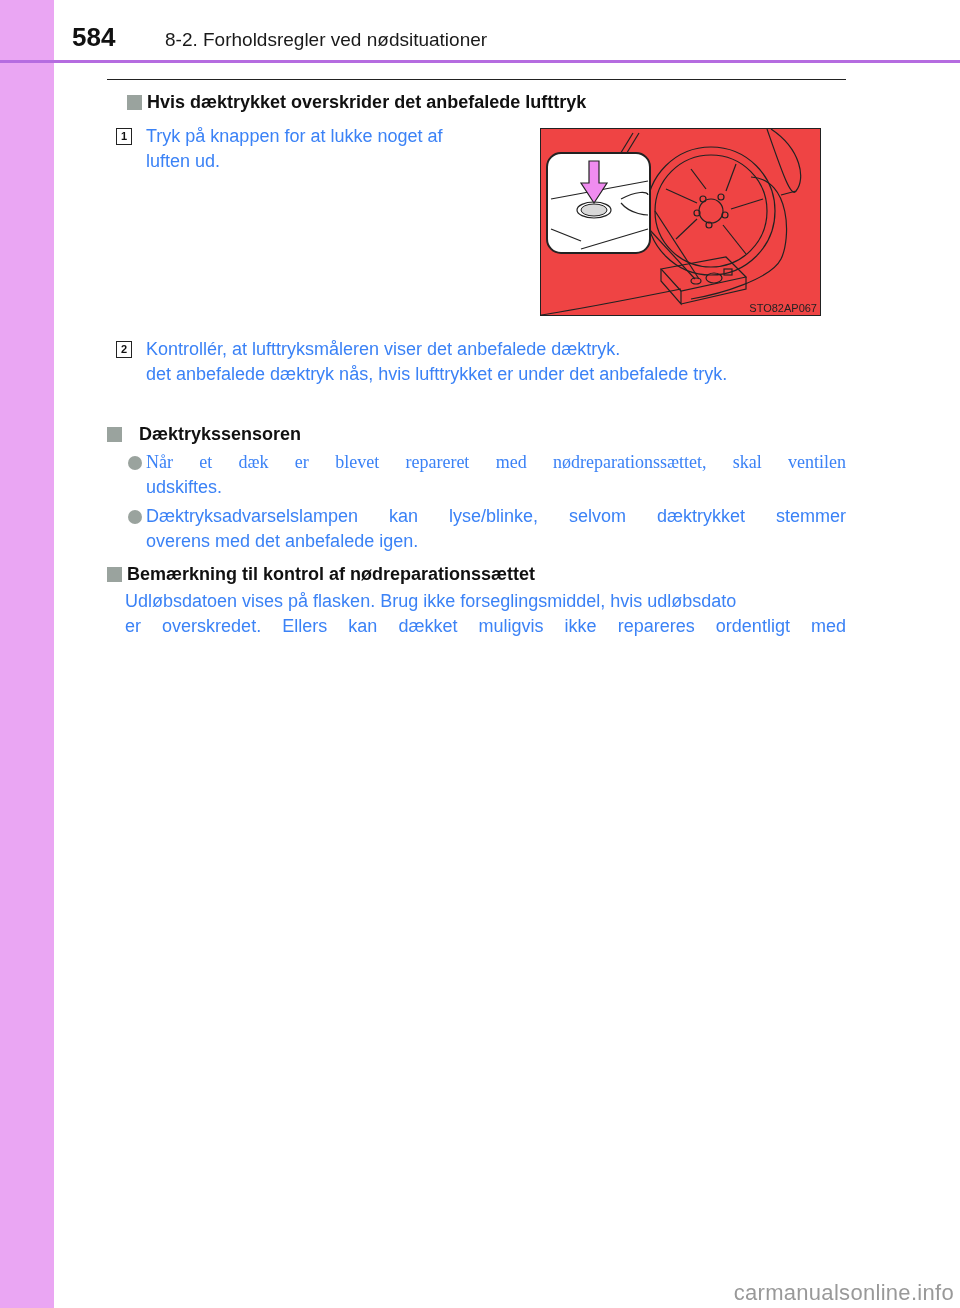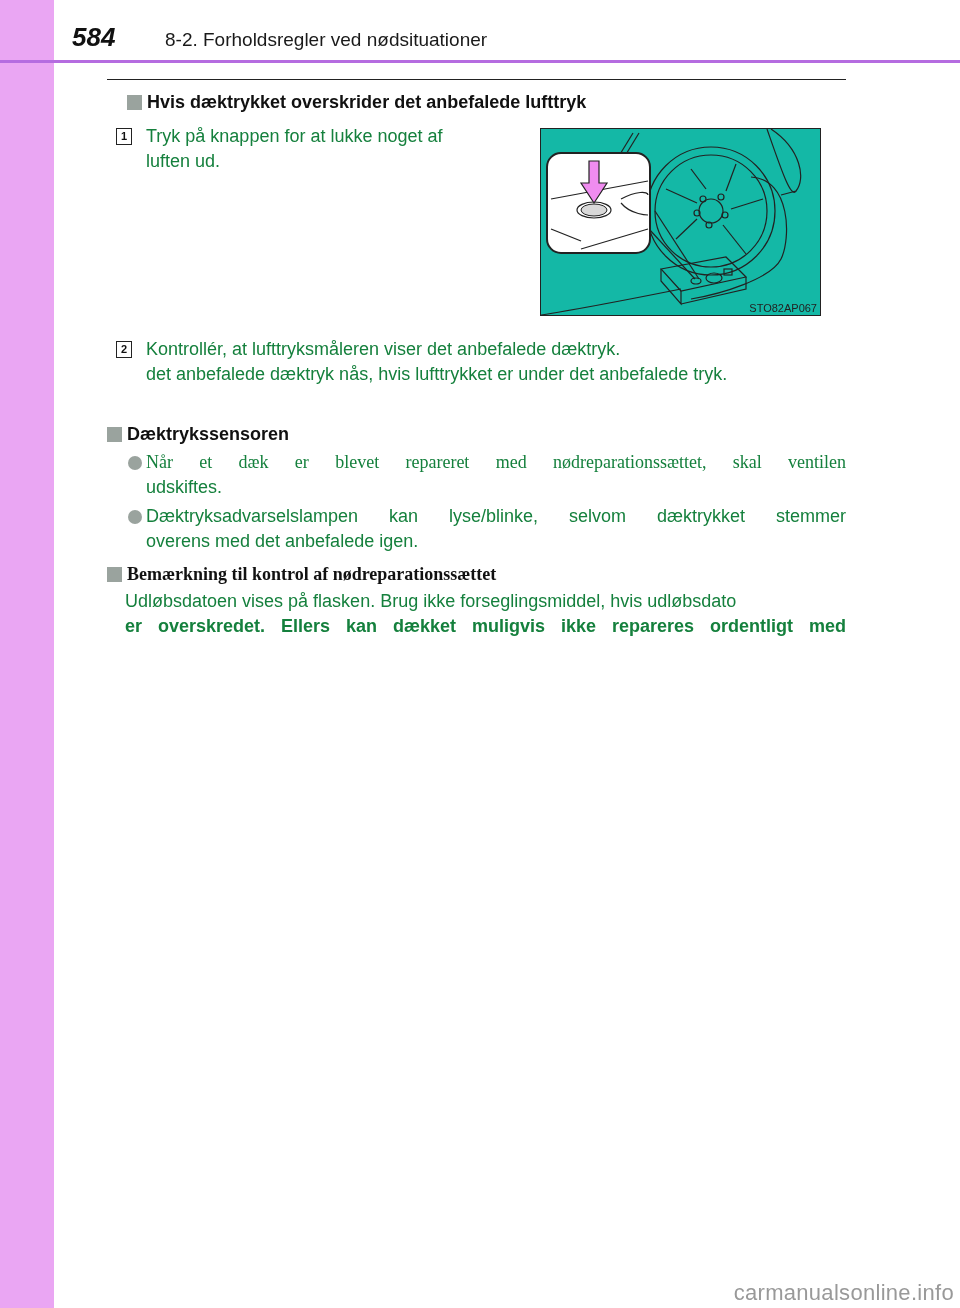--- a/index.html
+++ b/index.html
@@ -11,21 +11,21 @@
     }
     .sidebar {
       position: absolute; left: 0; top: 0; width: 54px; height: 1308px;
       background: #eaa6f3;
     }
     .header {
       position: absolute; left: 54px; top: 0; right: 0; height: 60px;
     }
     .page-number {
       position: absolute; left: 18px; top: 22px;
-      font-weight: bold; font-size: 26px; letter-spacing: 0px; font-style: italic;
+      font-weight: bold; font-size: 26px; letter-spacing: 0px;
     }
     .section-title {
       position: absolute; left: 111px; top: 29px;
       font-size: 19px; color: #1a1a1a;
     }
     .header-rule {
       position: absolute; left: 0; top: 60px; width: 960px; height: 3px;
       background: #b56ce0;
     }
     .top-rule {
@@ -39,30 +39,30 @@
     .sq {
       display: inline-block; width: 15px; height: 15px; background: #9aa39e;
       margin-right: 5px;
     }
     .step-badge {
       position: absolute; left: 116px; width: 14px; height: 15px;
       border: 1px solid #222; font-size: 11px; font-weight: bold;
       text-align: center; line-height: 15px; box-sizing: content-box;
     }
     .text {
-      position: absolute; font-size: 18px; line-height: 25px; color: #15803d;
+      position: absolute; font-size: 18px; line-height: 25px; color: #3b82f6;
     }
     .justify { text-align: justify; text-align-last: left; }
     .bullet {
       position: absolute; width: 14px; height: 14px; border-radius: 50%;
       background: #9aa39e;
     }
     .figure {
       position: absolute; left: 540px; top: 128px; width: 281px; height: 188px;
-      border: 1px solid #222; box-sizing: border-box; background: #14b8a6; overflow: hidden;
+      border: 1px solid #222; box-sizing: border-box; background: #ef4444; overflow: hidden;
     }
     .fig-label {
       position: absolute; right: 3px; bottom: 1px; font-size: 11px; color: #222;
     }
     .watermark {
       position: absolute; right: 6px; bottom: 2px; font-size: 22px; color: #999;
       letter-spacing: 0.3px;
     }
   </style>
 </head>
@@ -140,40 +140,40 @@
   </svg>
   <span class="fig-label">STO82AP067</span>
 </div>
 
 <div class="step-badge" style="top:341px;">2</div>
 <div class="text" style="left:146px; top:337px; width:700px;">
   <div>Kontrollér, at lufttryksmåleren viser det anbefalede dæktryk.</div>
   <div>det anbefalede dæktryk nås, hvis lufttrykket er under det anbefalede tryk.</div>
 </div>
 
-<div class="heading" style="top:424px;">
+<div class="heading" style="top:424px;gap:12px;">
   <span class="sq"></span>
   <span>Dæktrykssensoren</span>
 </div>
 
 <span class="bullet" style="left:128px; top:456px;"></span>
 <div class="text justify" style="left:146px; top:450px; width:700px;">
   <div style="text-align:justify; text-align-last:justify;font-family:Liberation Serif, serif;">Når et dæk er blevet repareret med nødreparationssættet, skal ventilen</div>
   <div>udskiftes.</div>
 </div>
 
 <span class="bullet" style="left:128px; top:510px;"></span>
 <div class="text" style="left:146px; top:504px; width:700px;">
   <div style="text-align:justify; text-align-last:justify;">Dæktryksadvarselslampen kan lyse/blinke, selvom dæktrykket stemmer</div>
   <div>overens med det anbefalede igen.</div>
 </div>
 
-<div class="heading" style="top:564px;font-family:Liberation Serif, serif;">
+<div class="heading" style="top:564px;">
   <span class="sq"></span>
   <span>Bemærkning til kontrol af nødreparationssættet</span>
 </div>
 
 <div class="text" style="left:125px; top:589px; width:721px;">
   <div>Udløbsdatoen vises på flasken. Brug ikke forseglingsmiddel, hvis udløbsdato</div>
-  <div style="text-align:justify; text-align-last:justify;font-weight:bold;">er overskredet. Ellers kan dækket muligvis ikke repareres ordentligt med</div>
+  <div style="text-align:justify; text-align-last:justify;">er overskredet. Ellers kan dækket muligvis ikke repareres ordentligt med</div>
 </div>
 
 <div class="watermark">carmanualsonline.info</div>
 
 </body></html>

